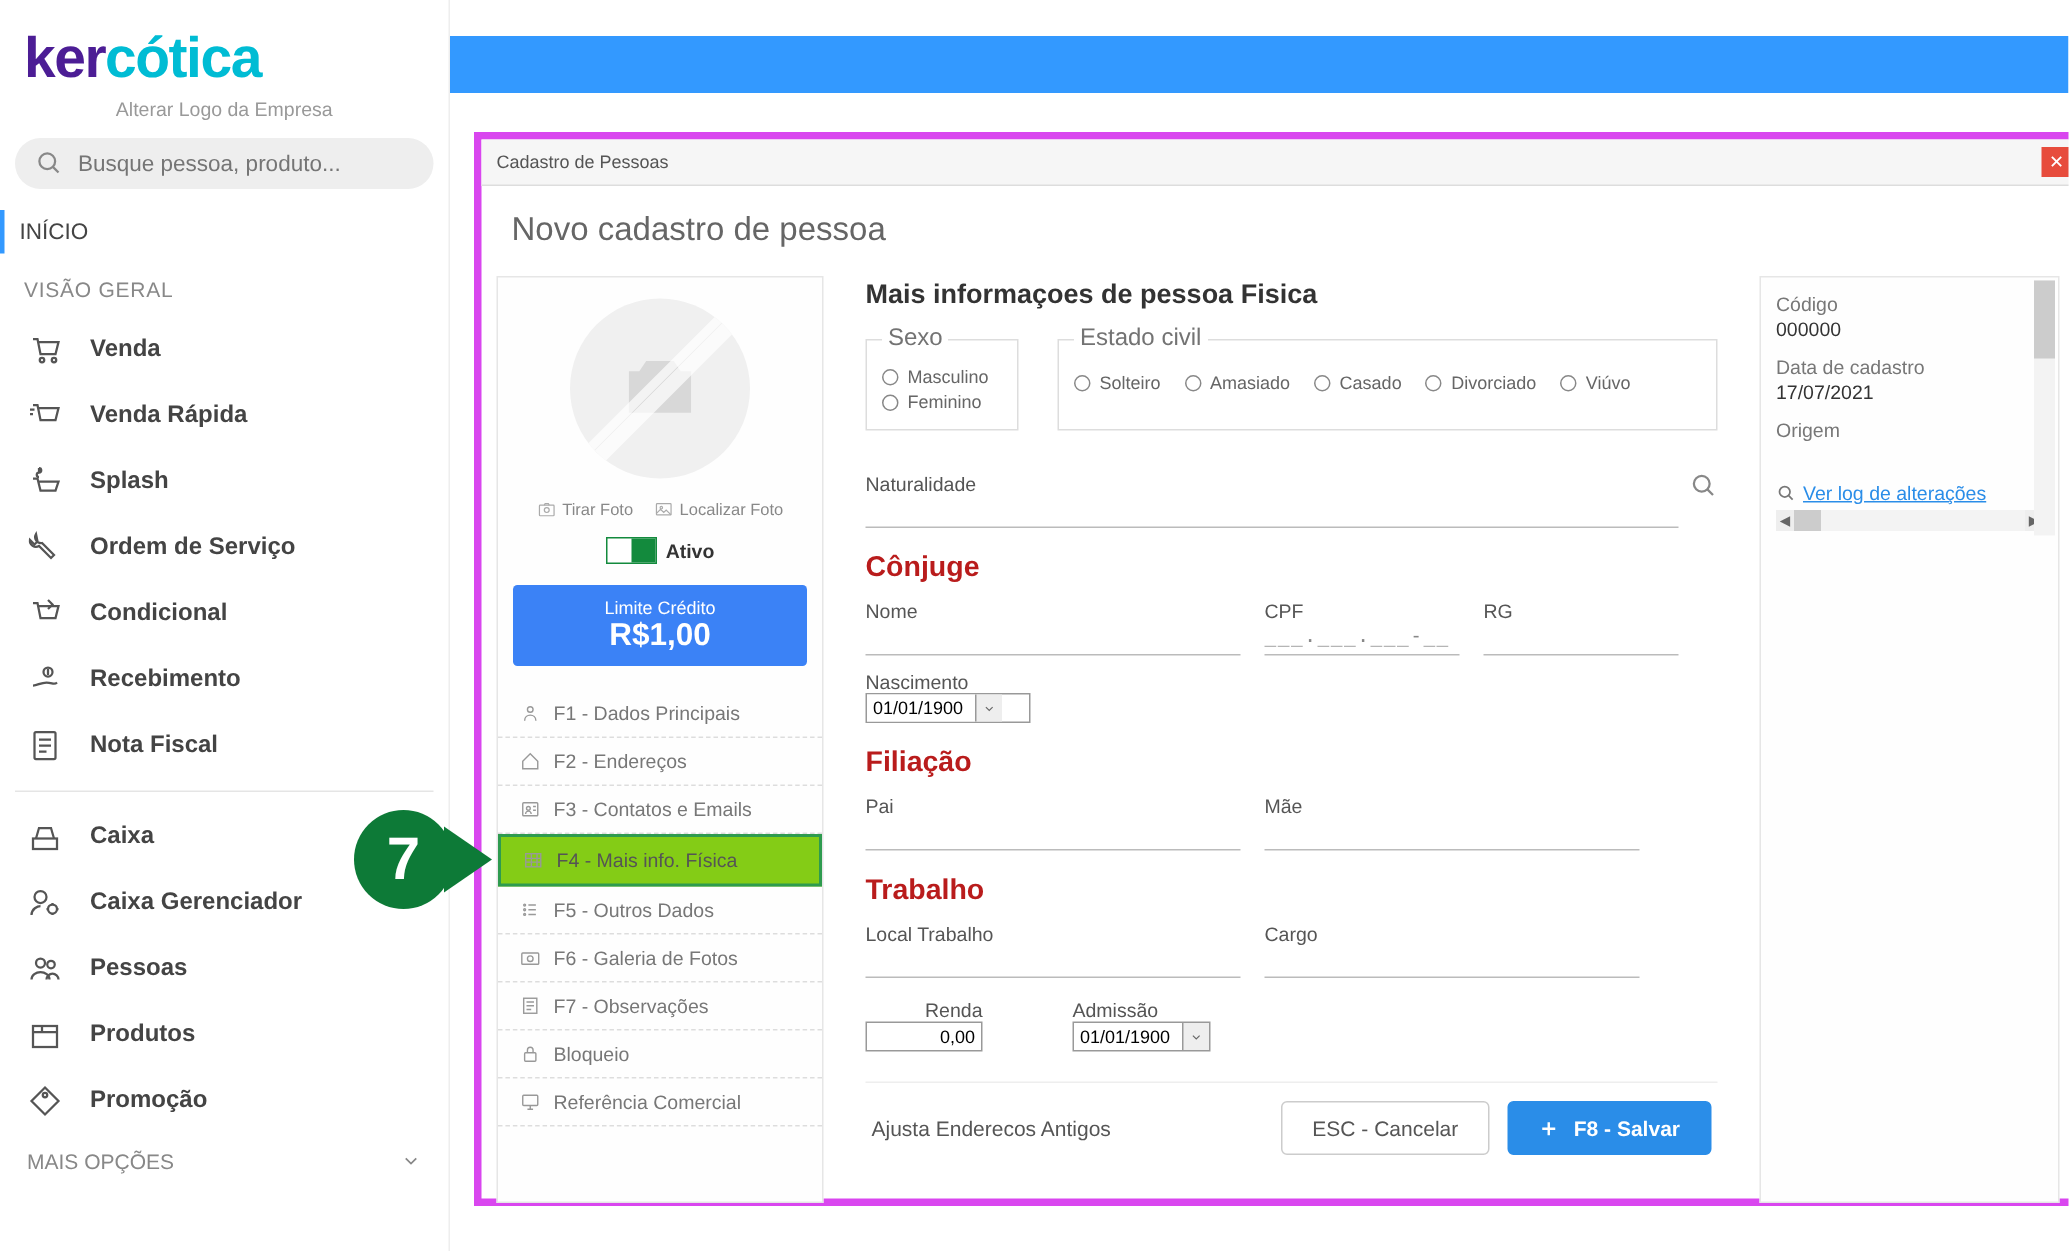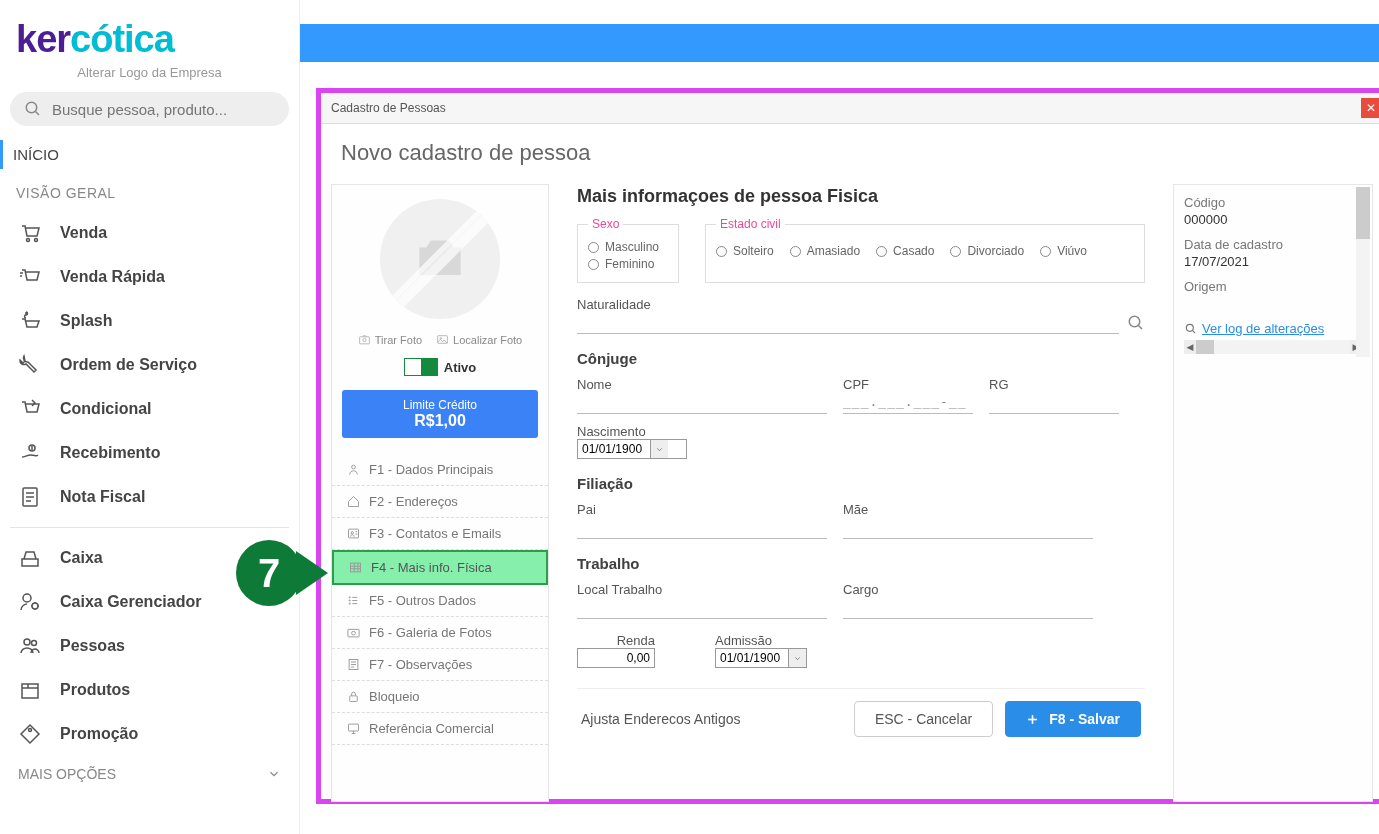--- a/index.html
+++ b/index.html
@@ -33,43 +33,43 @@
 .photo::before{content:"";position:absolute;left:20px;top:100px;width:150px;height:10px;background:#fff;transform:rotate(-45deg);transform-origin:left;opacity:.7}
 .photo::after{content:"";position:absolute;left:10px;top:100px;width:150px;height:6px;background:#fff;transform:rotate(-45deg);transform-origin:left;opacity:.7}
 .photo-actions{display:flex;justify-content:center;gap:14px;font-size:11px;color:#888;margin-bottom:12px}
 .photo-actions span{display:flex;align-items:center;gap:4px;cursor:pointer}
 .photo-actions svg{width:13px;height:13px;stroke:#aaa;fill:none;stroke-width:1.5}
 .toggle{display:flex;align-items:center;justify-content:center;gap:6px;margin-bottom:14px}
 .toggle .sw{width:34px;height:18px;border:1px solid #138a3d;position:relative;background:#fff}
 .toggle .sw::after{content:"";position:absolute;right:0;top:0;width:16px;height:16px;background:#138a3d}
 .toggle .txt{font-size:13px;font-weight:700;color:#333}
 .credit{background:#3b82f6;color:#fff;text-align:center;margin:0 10px 16px;padding:8px 0;border-radius:3px}
-.credit .c1{font-size:12px}.credit .c2{font-size:16px;font-weight:700}
+.credit .c1{font-size:12px}.credit .c2{font-size:21px;font-weight:700}
 .tabs{list-style:none}
 .tab{display:flex;align-items:center;gap:8px;padding:8px 14px;font-size:13px;color:#777;border-bottom:1px dashed #ddd;cursor:pointer}
 .tab svg{width:15px;height:15px;stroke:#999;fill:none;stroke-width:1.5;flex-shrink:0}
-.tab.active{border:2px solid #2e9b4f;color:#555;background:#86efac}
+.tab.active{border:2px solid #2e9b4f;color:#555;background:#84cc16}
 .callout{position:absolute;left:236px;top:540px;display:flex;align-items:center;z-index:10}
 .callout .bubble{width:66px;height:66px;border-radius:50%;background:#0d7a37;color:#fff;font-size:40px;font-weight:800;display:flex;align-items:center;justify-content:center}
 .callout .ptr{width:0;height:0;border-top:22px solid transparent;border-bottom:22px solid transparent;border-left:32px solid #0d7a37;margin-left:-6px}
 .form{padding:0 14px;overflow:hidden}
 .form h2{font-size:18px;color:#333;margin:2px 0 10px}
-.form h3{font-size:15px;color:#404040;margin:16px 0 10px}
+.form h3{font-size:19px;color:#b91c1c;margin:16px 0 10px}
 .row{display:flex;gap:26px}
 fieldset{border:1px solid #ddd;padding:6px 10px 8px;font-size:12px;color:#666}
-fieldset legend{font-size:12px;padding:0 4px;color:#ec4899}
+fieldset legend{font-size:16px;padding:0 4px;color:#737373}
 .radio{display:flex;align-items:center;gap:6px;margin:3px 0;cursor:pointer}
 .radio .r{width:11px;height:11px;border:1px solid #888;border-radius:50%}
 .sexo{width:102px}
 .civil{flex:1}
 .civil .opts{display:flex;gap:16px;margin-top:4px}
 .fld{display:flex;flex-direction:column;font-size:13px;color:#555}
 .fld .u{border:none;border-bottom:1px solid #bbb;height:22px;font-size:13px;padding:2px 0;outline:none;background:transparent}
 .masked{font-family:monospace;letter-spacing:1px;color:#888}
-.natur{margin-top:14px;display:flex;align-items:flex-end;gap:8px}
+.natur{margin-top:28px;display:flex;gap:8px}
 .natur .fld{flex:1}
 .mag{width:18px;height:18px;stroke:#888;fill:none;stroke-width:2;cursor:pointer;margin-bottom:2px}
 .grid2{display:grid;grid-template-columns:250px 130px 130px;gap:16px}
 .grid3{display:grid;grid-template-columns:250px 250px;gap:16px}
 .date-box{display:inline-flex;border:1px solid #999;font-size:12px}
 .date-box input{border:none;width:72px;padding:2px 4px;font-size:12px;outline:none}
 .date-box .dd{width:18px;border-left:1px solid #999;background:#eee;display:flex;align-items:center;justify-content:center}
 .date-box .dd svg{width:9px;height:9px;stroke:#666;fill:none;stroke-width:2}
 .num-box{border:1px solid #999;width:78px;text-align:right;padding:2px 4px;font-size:12px}
 .panel-m-bottom{display:flex;justify-content:space-between;align-items:center;border-top:1px solid #eee;padding:12px 4px 0;margin-top:20px}

